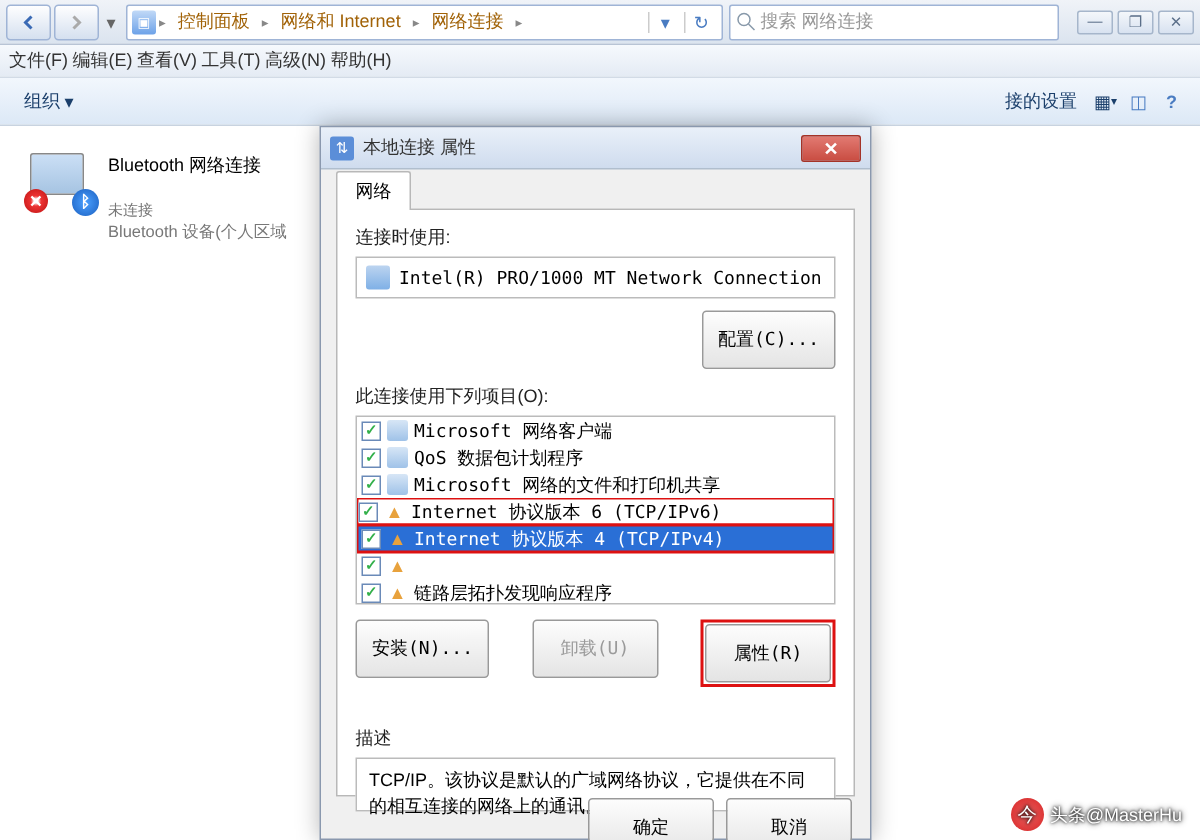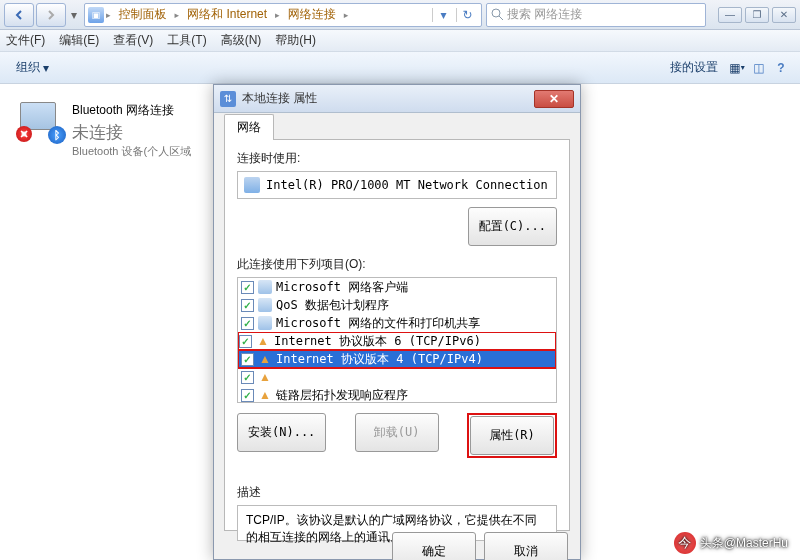--- a/index.html
+++ b/index.html
@@ -11,34 +11,34 @@
 .tb-sep{width:12px;height:24px;display:flex;align-items:center;justify-content:center;color:#666}
 .addr{flex:1;height:24px;border:1px solid #9fb4d6;border-radius:2px;background:#fff;display:flex;align-items:center;padding:0 3px;gap:2px}
 .addr-ico{width:16px;height:16px;background:linear-gradient(#c1d9f7,#6da2e8);border-radius:2px;display:flex;align-items:center;justify-content:center;color:#fff;font-size:9px}
 .crumb{padding:2px 6px;color:#a16207}
 .crumb-sep{color:#888;font-size:9px}
 .addr-ref{width:22px;border-left:1px solid #ccc;text-align:center;color:#4a7cc2}
 .search{width:220px;height:24px;border:1px solid #9fb4d6;border-radius:2px;background:#fff;display:flex;align-items:center;padding:0 4px;color:#999}
 .search svg{margin-right:3px}
 .winbtns{display:flex;gap:3px;margin-left:8px}
 .winbtn{width:24px;height:16px;border:1px solid #a6b6cb;border-radius:2px;background:linear-gradient(#f4f7fb,#d8e2f0);display:flex;align-items:center;justify-content:center;color:#5b6f89;font-size:10px}
-.menubar{height:22px;background:linear-gradient(#f6f9fd,#e4ebf4);display:flex;align-items:center;padding:0 6px;gap:14px;border-bottom:1px solid #d2dbe6;color:#333}
+.menubar{height:22px;background:linear-gradient(#f6f9fd,#e4ebf4);display:flex;align-items:center;padding:0 6px;gap:3px;border-bottom:1px solid #d2dbe6;color:#333}
 .menubar span{cursor:default}
 .toolbar{height:32px;background:linear-gradient(#f2f7fd,#dce8f6);display:flex;align-items:center;padding:0 8px;border-bottom:1px solid #c8d3e0;color:#1b3f6b}
 .toolbar .ti{padding:3px 8px;display:flex;align-items:center;gap:3px}
 .toolbar .sp{flex:1}
 .toolbar .tico{width:22px;height:22px;display:flex;align-items:center;justify-content:center}
 .content{position:relative;height:476px;background:#fff}
 .bt-item{position:absolute;left:20px;top:18px;display:flex;gap:10px;width:200px}
 .bt-ico{width:42px;height:38px;position:relative}
 .bt-mon{width:36px;height:28px;border:1px solid #888;background:linear-gradient(#cbdff5,#a6c4e2);border-radius:2px}
 .bt-x{position:absolute;left:-4px;bottom:-2px;width:16px;height:16px;border-radius:50%;background:radial-gradient(circle,#fff 10%,#e33 30%,#b11);color:#fff;font-size:11px;font-weight:bold;display:flex;align-items:center;justify-content:center}
 .bt-blu{position:absolute;right:-4px;bottom:-4px;width:18px;height:18px;border-radius:50%;background:radial-gradient(circle,#4aa0ff,#1b5fbf);color:#fff;display:flex;align-items:center;justify-content:center;font-size:11px;font-weight:bold}
 .bt-txt .l1{color:#000}
-.bt-txt .l2{color:#777;font-size:17px;margin-top:2px}
+.bt-txt .l2{color:#777;font-size:10px;margin-top:14px}
 .bt-txt .l3{color:#777;font-size:11px}
 .dialog{position:absolute;left:213px;top:0;width:368px;height:476px;background:#f0f0f0;border:1px solid #8a98ae;box-shadow:0 0 15px rgba(0,0,0,0.3)}
 .dlg-title{height:28px;background:linear-gradient(#e9f0f9,#cfdcee);display:flex;align-items:center;padding:0 6px;gap:6px;border-bottom:1px solid #b0bece}
 .dlg-title .ico{width:16px;height:16px;background:#5b8ed8;border-radius:2px;display:flex;align-items:center;justify-content:center;color:#fff;font-size:10px}
 .dlg-title .txt{flex:1;color:#333}
 .dlg-close{width:40px;height:18px;border-radius:2px;background:linear-gradient(#e27a72,#c94d42);border:1px solid #a43328;color:#fff;display:flex;align-items:center;justify-content:center;font-weight:bold}
 .dlg-body{padding:0 10px 0}
 .tab{display:inline-block;border:1px solid #b8b8b8;border-bottom:none;background:#fff;padding:4px 12px;border-radius:2px 2px 0 0;position:relative;top:1px;z-index:2}
 .tabpane{border:1px solid #b8b8b8;background:#fff;padding:10px 12px;height:392px}
 .lbl{color:#222;margin-bottom:4px}

